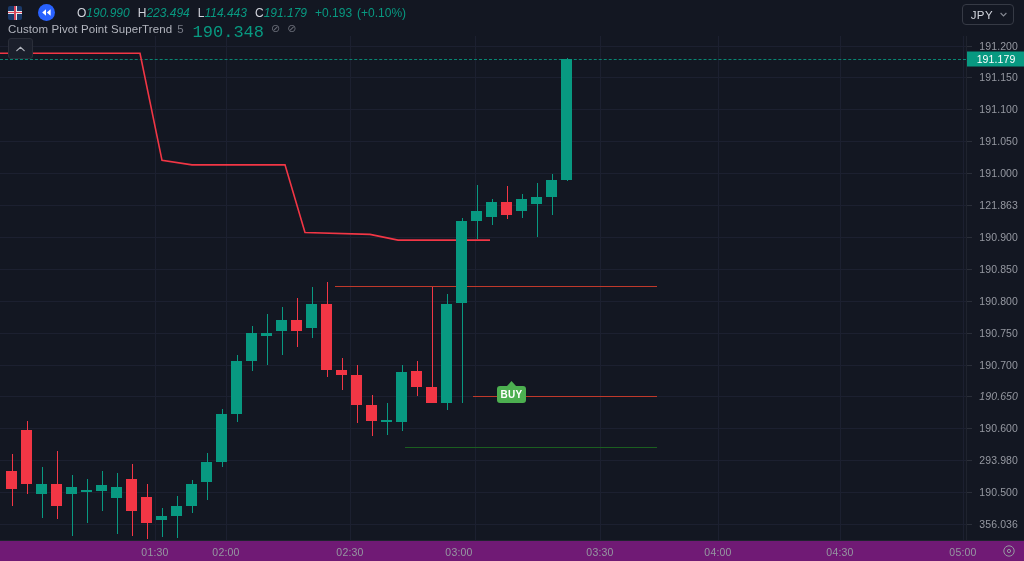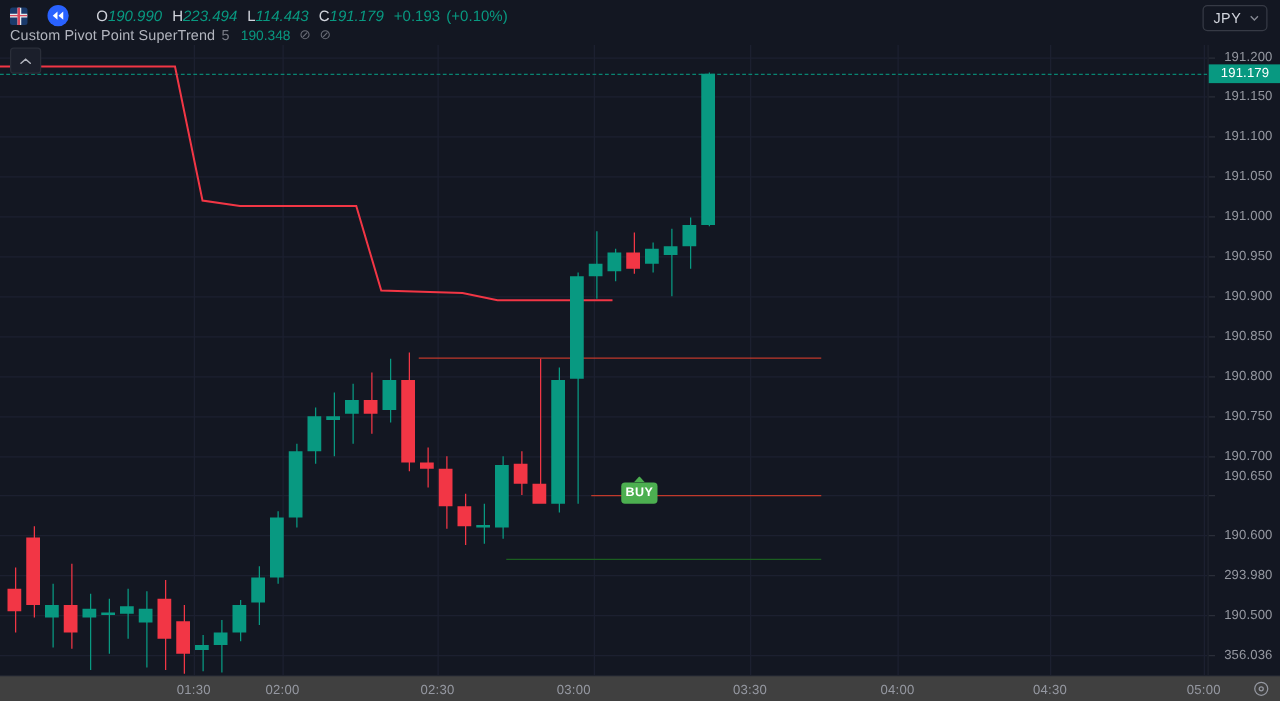--- a/index.html
+++ b/index.html
@@ -28,34 +28,34 @@
   .replay-btn svg{display:block;}
 
   .ohlc{margin-left:22px;display:flex;align-items:center;font-size:12px;white-space:nowrap;}
   .ohlc .lab{color:#d1d4dc;margin-right:0px;}
   .ohlc .val{color:#089981;margin-right:8px;font-style:italic;}
   .ohlc .chg{color:#089981;margin-right:5px;}
   .ohlc .pct{color:#089981;}
 
   .ind-name{font-size:11.5px;color:#b2b5be;letter-spacing:.1px;white-space:nowrap;}
   .ind-len{font-size:11.5px;color:#787b86;margin-left:5px;}
-  .ind-val{font-size:11px;color:#089981;margin-left:9px;}
+  .ind-val{font-size:17px;color:#089981;margin-left:9px;font-family:Liberation Mono, monospace;}
   .ind-ic{margin-left:7px;color:#787b86;font-size:11px;line-height:1;opacity:.85;}
 
   .cur-sel{position:absolute;right:10px;top:4px;height:21px;min-width:48px;padding:0 6px 0 8px;
            border:1px solid #363a45;border-radius:4px;display:flex;align-items:center;
            justify-content:space-between;background:#131722;box-sizing:border-box;}
   .cur-sel .txt{font-size:11.5px;color:#d1d4dc;letter-spacing:.4px;}
   .cur-sel .chev{margin-left:7px;color:#868993;font-size:8px;line-height:1;}
 
   
   .pane{position:absolute;left:0;top:36px;width:966px;height:504px;overflow:hidden;background:#131722;}
   .axis-right{position:absolute;left:966px;top:36px;width:58px;height:504px;background:#131722;
               border-left:1px solid #1f232e;box-sizing:border-box;}
-  .axis-bottom{position:absolute;left:0;top:540px;width:1024px;height:21px;background:#404040;
+  .axis-bottom{position:absolute;left:0;top:540px;width:1024px;height:21px;background:#701a75;
                border-top:1px solid #1f232e;box-sizing:border-box;}
 
   .gridline-h{position:absolute;left:0;width:966px;height:1px;background:#1c2030;}
   .gridline-v{position:absolute;top:0;width:1px;height:504px;background:#1c2030;}
 
   .tick{position:absolute;right:6px;font-size:10.5px;color:#9598a1;transform:translateY(-50%);
         text-align:right;white-space:nowrap;letter-spacing:.1px;}
   .tick-dash{position:absolute;left:0;width:5px;height:1px;background:#2a2e39;}
   .price-badge{position:absolute;left:0;width:58px;height:15px;background:#089981;color:#fff;
                font-size:10.5px;display:flex;align-items:center;justify-content:center;
@@ -345,33 +345,33 @@
         <div class="tick" style="top: 9.56962px;">191.200</div>
         <div class="tick-dash" style="top: 41.4684px;"></div>
         <div class="tick" style="top: 41.4684px;">191.150</div>
         <div class="tick-dash" style="top: 73.3671px;"></div>
         <div class="tick" style="top: 73.3671px;">191.100</div>
         <div class="tick-dash" style="top: 105.266px;"></div>
         <div class="tick" style="top: 105.266px;">191.050</div>
         <div class="tick-dash" style="top: 137.165px;"></div>
         <div class="tick" style="top: 137.165px;">191.000</div>
         <div class="tick-dash" style="top: 169.063px;"></div>
-        <div class="tick" style="top: 169.063px;">190.950</div>
+        <div class="tick" style="top: 169.063px;">121.863</div>
         <div class="tick-dash" style="top: 200.962px;"></div>
         <div class="tick" style="top: 200.962px;">190.900</div>
         <div class="tick-dash" style="top: 232.861px;"></div>
         <div class="tick" style="top: 232.861px;">190.850</div>
         <div class="tick-dash" style="top: 264.759px;"></div>
         <div class="tick" style="top: 264.759px;">190.800</div>
         <div class="tick-dash" style="top: 296.658px;"></div>
         <div class="tick" style="top: 296.658px;">190.750</div>
         <div class="tick-dash" style="top: 328.557px;"></div>
         <div class="tick" style="top: 328.557px;">190.700</div>
         <div class="tick-dash" style="top: 360.456px;"></div>
-        <div class="tick" style="top: 345px;">190.650</div>
+        <div class="tick" style="top: 360px; font-style: italic;">190.650</div>
         <div class="tick-dash" style="top: 392.354px;"></div>
         <div class="tick" style="top: 392.354px;">190.600</div>
         <div class="tick-dash" style="top: 424.253px;"></div>
         <div class="tick" style="top: 424.253px;">293.980</div>
         <div class="tick-dash" style="top: 456.152px;"></div>
         <div class="tick" style="top: 456.152px;">190.500</div>
         <div class="tick-dash" style="top: 488.051px;"></div>
         <div class="tick" style="top: 488.051px;">356.036</div>
         <div class="price-badge" style="top: 22.9671px;">191.179</div>
       </div>

